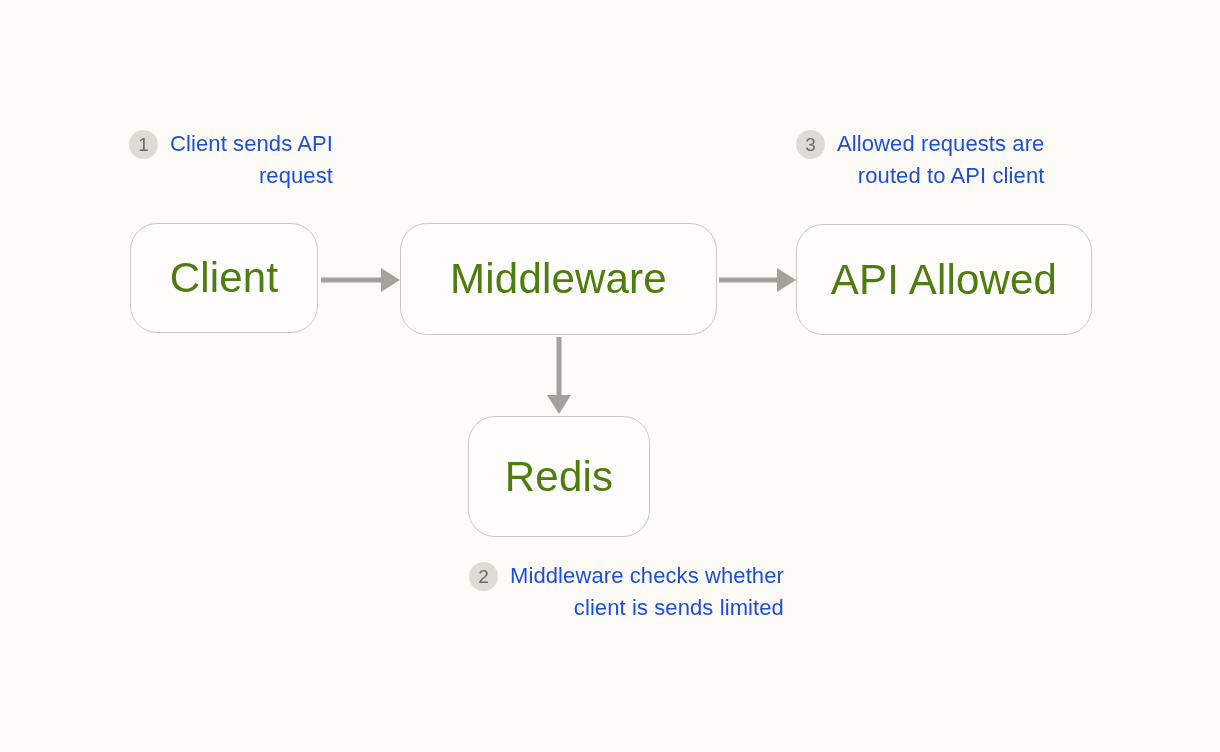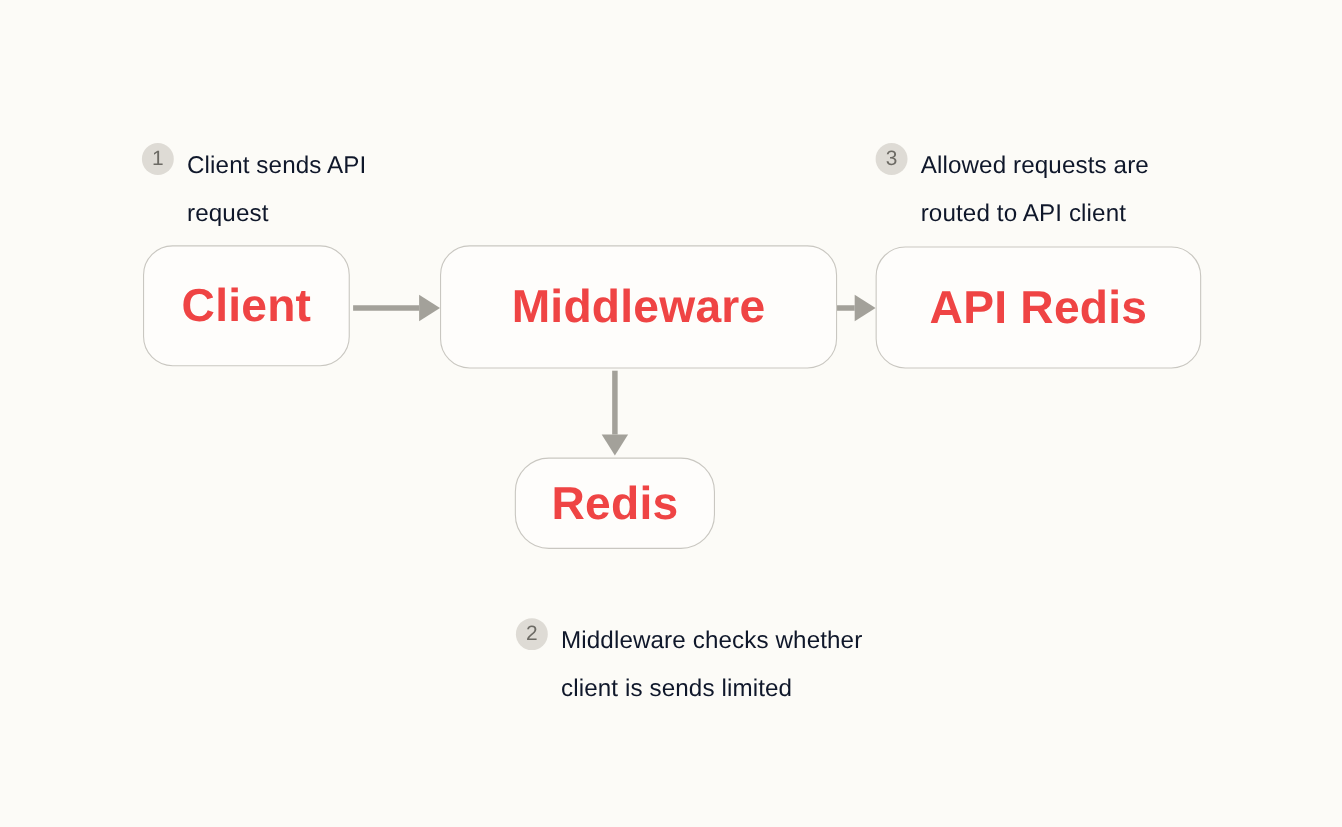--- a/index.html
+++ b/index.html
@@ -35,29 +35,29 @@
     background: #FEFDFB;
     border: 1.5px solid #C9C7C1;
     border-radius: 27px;
     display: flex;
     align-items: center;
     justify-content: center;
     box-sizing: border-box;
   }
   .node-label {
     font-size: 42px;
-    font-weight: 700;
-    color: #ef4444;
+    font-weight: 400;
+    color: #4d7c0f;
     letter-spacing: 0.2px;
     white-space: nowrap;
   }
   .node-client     { left: 130px; top: 223px; width: 188px; height: 110px; }
-  .node-middleware { left: 400px; top: 223px; width: 361px; height: 112px; }
+  .node-middleware { left: 400px; top: 223px; width: 317px; height: 112px; }
   .node-api-server { left: 796px; top: 224px; width: 296px; height: 111px; }
-  .node-redis      { left: 468px; top: 416px; width: 182px; height: 83px; border-radius: 31px; }
+  .node-redis      { left: 468px; top: 416px; width: 182px; height: 121px; }
 
   .annotation {
     position: absolute;
     display: flex;
     align-items: flex-start;
     gap: 12px;
   }
   .annotation-1 { left: 129px; top: 130px; width: 260px; }
   .annotation-2 { left: 469px; top: 562px; width: 360px; }
   .annotation-3 { left: 796px; top: 130px; width: 290px; }
@@ -68,25 +68,26 @@
     height: 29px;
     border-radius: 50%;
     background: #DEDBD5;
     color: #6C6A64;
     font-size: 19px;
     line-height: 29px;
     text-align: center;
   }
   .annotation-text {
     font-size: 22px;
-    line-height: 44px;
-    color: #0f172a;
+    line-height: 32px;
+    color: #1d4ed8;
     white-space: pre-line;
     margin-top: -2px;
     letter-spacing: 0.1px;
+    text-align: right;
   }
 </style>
 </head>
 <body>
 
 <div class="canvas">
 
   <svg class="arrows" viewBox="0 0 1220 752" xmlns="http://www.w3.org/2000/svg">
     <g>
       <line x1="321" y1="280" x2="381" y2="280"></line>
@@ -104,21 +105,21 @@
 
   <div class="node node-client">
     <span class="node-label">Client</span>
   </div>
 
   <div class="node node-middleware">
     <span class="node-label">Middleware</span>
   </div>
 
   <div class="node node-api-server">
-    <span class="node-label">API Redis</span>
+    <span class="node-label">API Allowed</span>
   </div>
 
   <div class="node node-redis">
     <span class="node-label">Redis</span>
   </div>
 
   <div class="annotation annotation-1">
     <span class="badge">1</span>
     <span class="annotation-text">Client sends API
 request</span>

